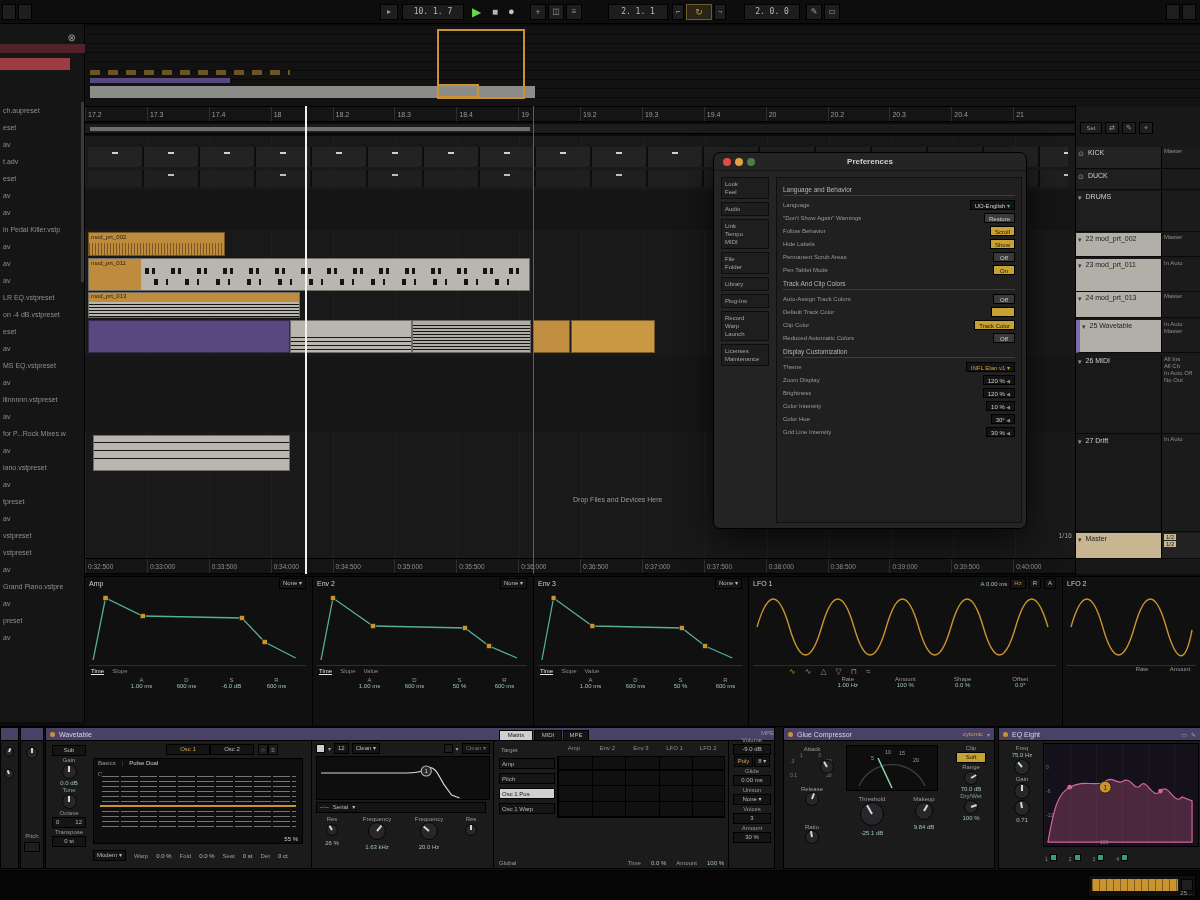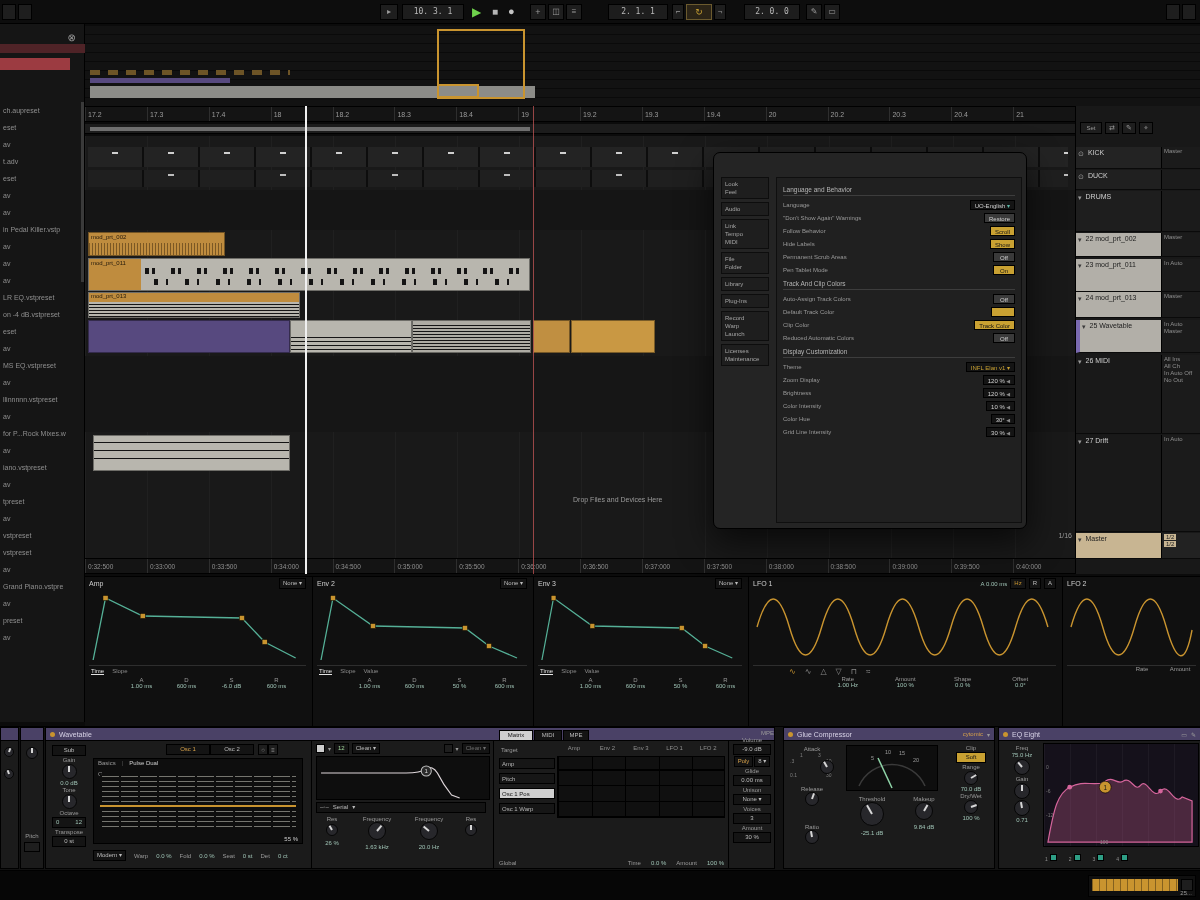--- a/index.html
+++ b/index.html
@@ -78,21 +78,21 @@
 </style>
 </head>
 <body>
 
 <div id="root">
 
   <div class="ab topbar">
     <span class="ab icbx" style="left:2px;top:4px;width:14px;height:16px"></span>
     <span class="ab icbx" style="left:18px;top:4px;width:14px;height:16px"></span>
     <span class="ab icbx" style="left:380px;top:4px;width:18px;height:16px;line-height:14px;font-size:8px">▸</span>
-    <span class="ab tdisp mono" style="left:402px;top:4px;width:62px;height:16px">10. 3. 1</span>
+    <span class="ab tdisp mono" style="left:402px;top:4px;width:62px;height:16px">10. 1. 7</span>
     <span class="ab" style="left:472px;top:3px;font-size:12px;color:#6fd24c;line-height:18px">▶</span>
     <span class="ab" style="left:492px;top:4px;font-size:10px;color:#b5b5b5;line-height:16px">■</span>
     <span class="ab" style="left:508px;top:3px;font-size:11px;color:#c4c4c4;line-height:17px">●</span>
     <span class="ab icbx" style="left:530px;top:4px;width:16px;height:16px;line-height:14px;font-size:9px">+</span>
     <span class="ab icbx" style="left:548px;top:4px;width:16px;height:16px;line-height:14px;font-size:8px">◫</span>
     <span class="ab icbx" style="left:566px;top:4px;width:16px;height:16px;line-height:14px;font-size:8px">≡</span>
     <span class="ab tdisp mono" style="left:608px;top:4px;width:60px;height:16px">2. 1. 1</span>
     <span class="ab icbx" style="left:672px;top:4px;width:12px;height:16px;line-height:14px;font-size:8px">⌐</span>
     <span class="ab" style="left:686px;top:4px;width:26px;height:16px;background:#2b2417;border:1px solid #6b5a2e;color:#c9a132;text-align:center;line-height:14px;font-size:9px">↻</span>
     <span class="ab icbx" style="left:714px;top:4px;width:12px;height:16px;line-height:14px;font-size:8px">¬</span>
@@ -746,20 +746,26 @@
 
   <div class="ab" style="left:0;top:870px;width:1200px;height:30px;background:#060606;border-top:1px solid #000">
     <div class="ab" style="left:1088px;top:4px;width:108px;height:22px;background:#101010;border:1px solid #000">
       <div class="ab" style="left:3px;top:3px;width:86px;height:12px;background:#c9942f;background-image:repeating-linear-gradient(90deg,rgba(0,0,0,.35) 0 1px,transparent 1px 7px)"></div>
       <div class="ab" style="left:92px;top:3px;width:12px;height:12px;background:#1e1e1e;border:1px solid #000"></div>
       <span class="ab t6 gray" style="right:3px;bottom:0">25...</span>
     </div>
   </div>
 
   <div class="ab prefs">
+    <div class="ptitle">
+      <span class="light" style="left:9px;background:#e24b41"></span>
+      <span class="light" style="left:21px;background:#e0a33e"></span>
+      <span class="light" style="left:33px;background:#4f7d4a"></span>
+      <span>Preferences</span>
+    </div>
     <div class="ab" style="left:7px;top:24px">
         <div class="ptab">Look
 Feel</div>
         <div class="ptab">Audio</div>
         <div class="ptab">Link
 Tempo
 MIDI</div>
         <div class="ptab">File
 Folder</div>
         <div class="ptab">Library</div>

